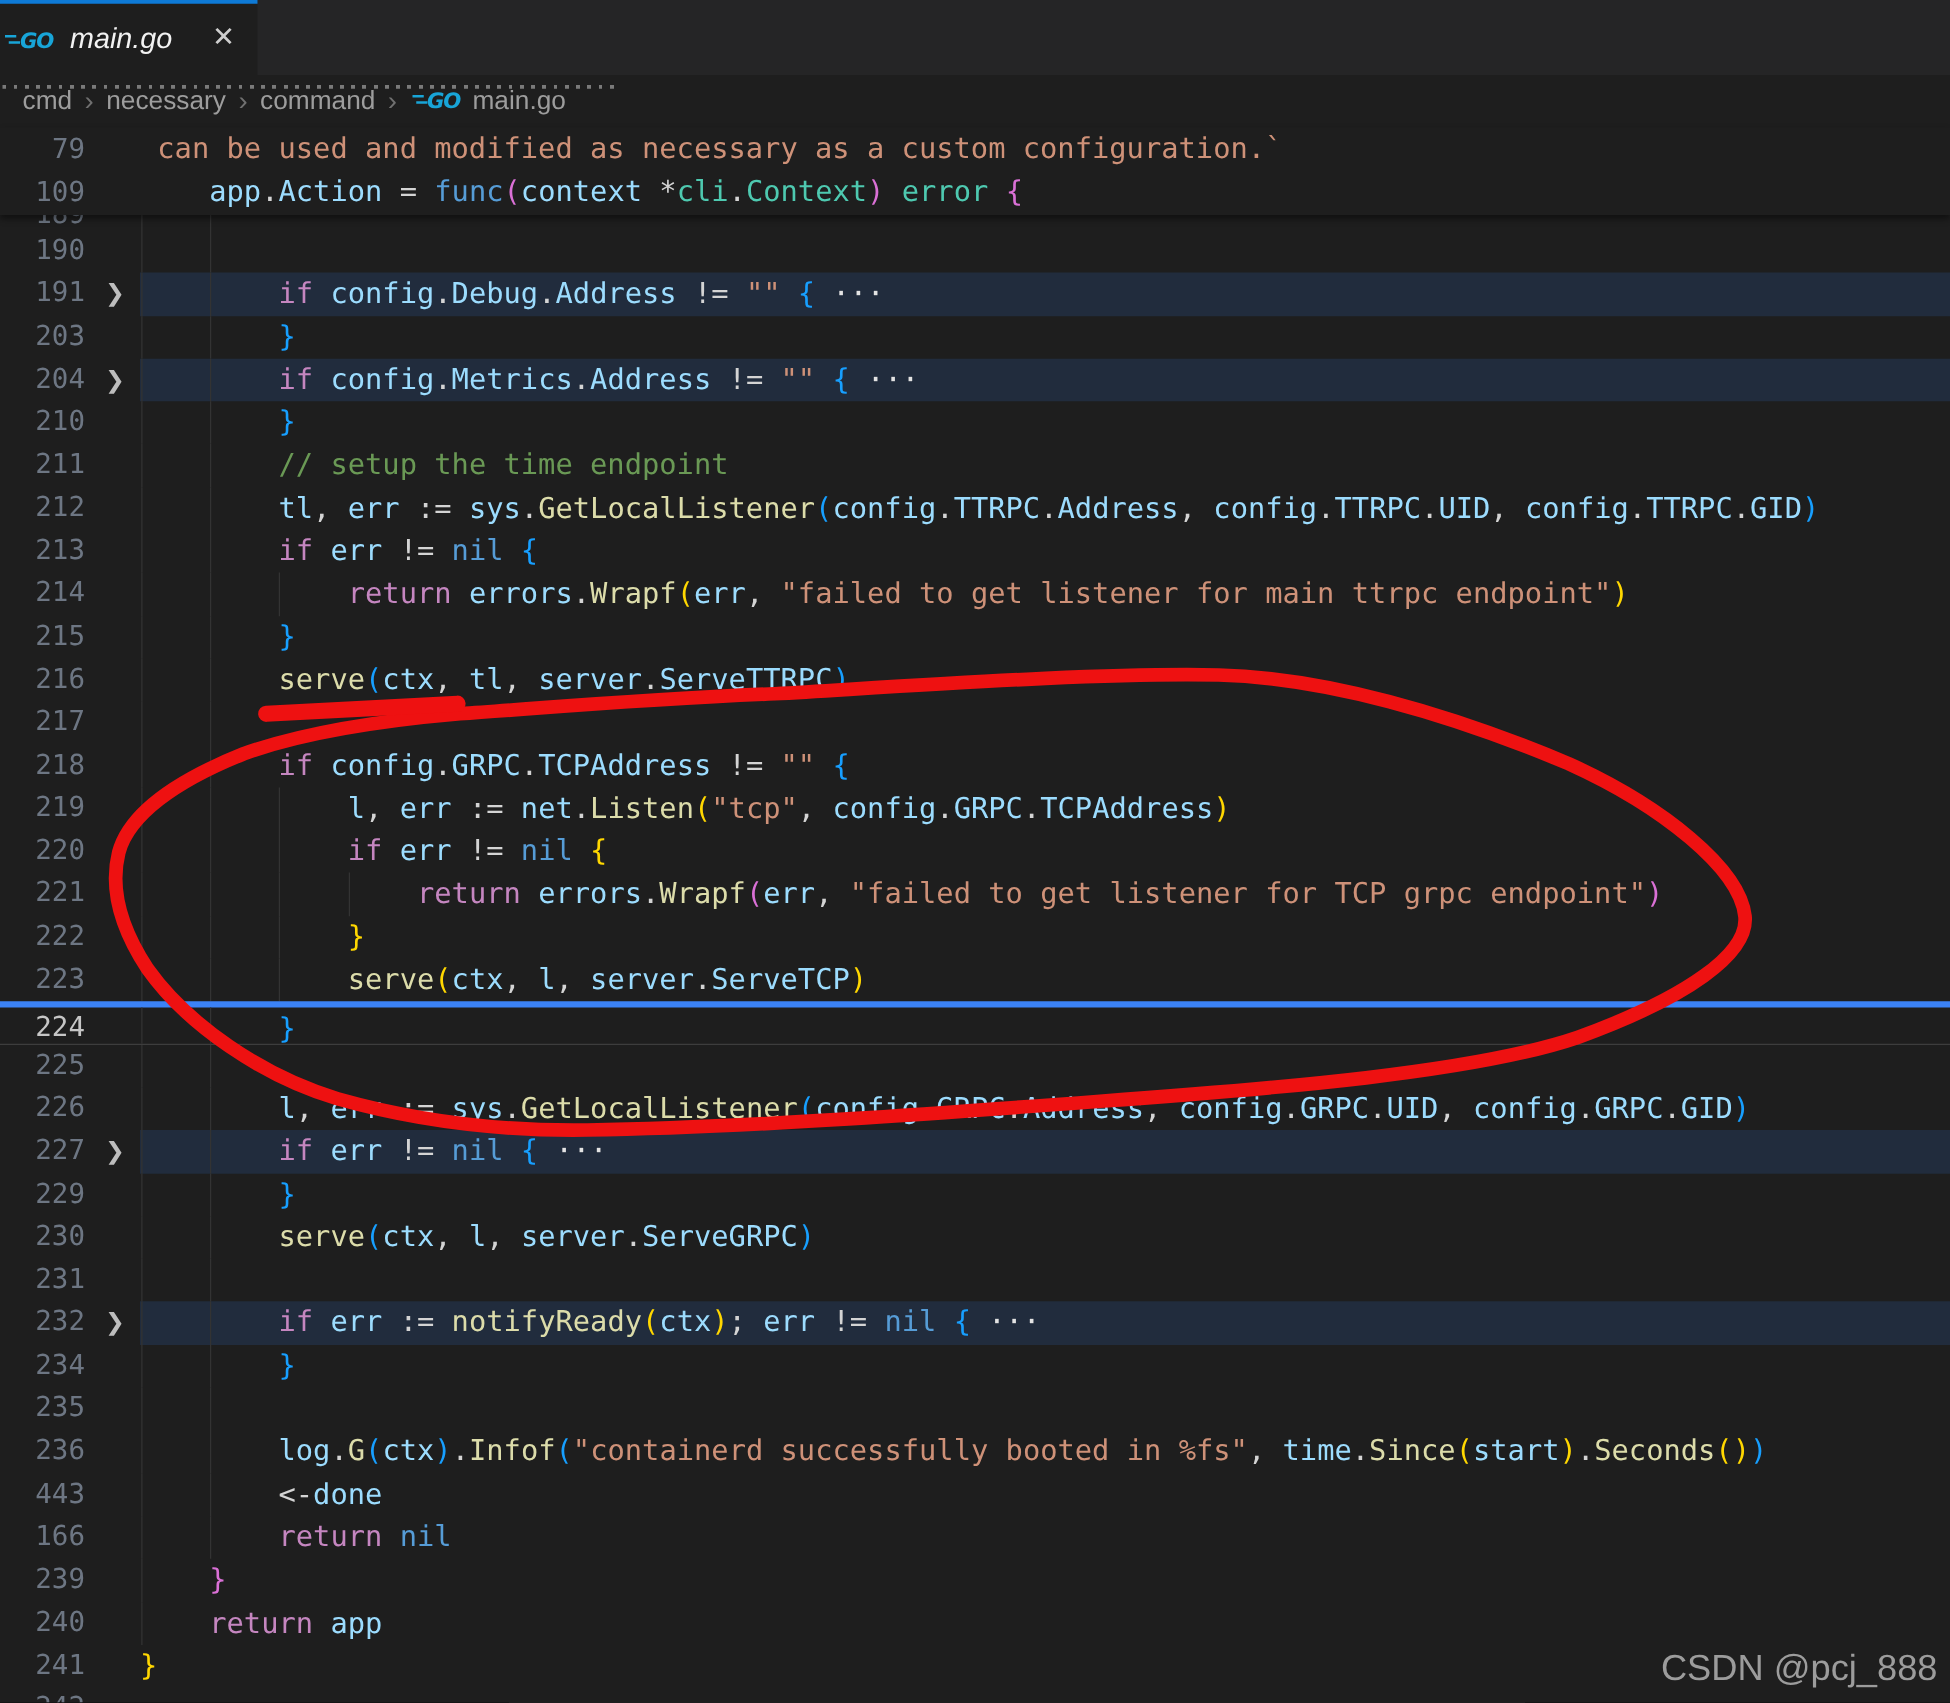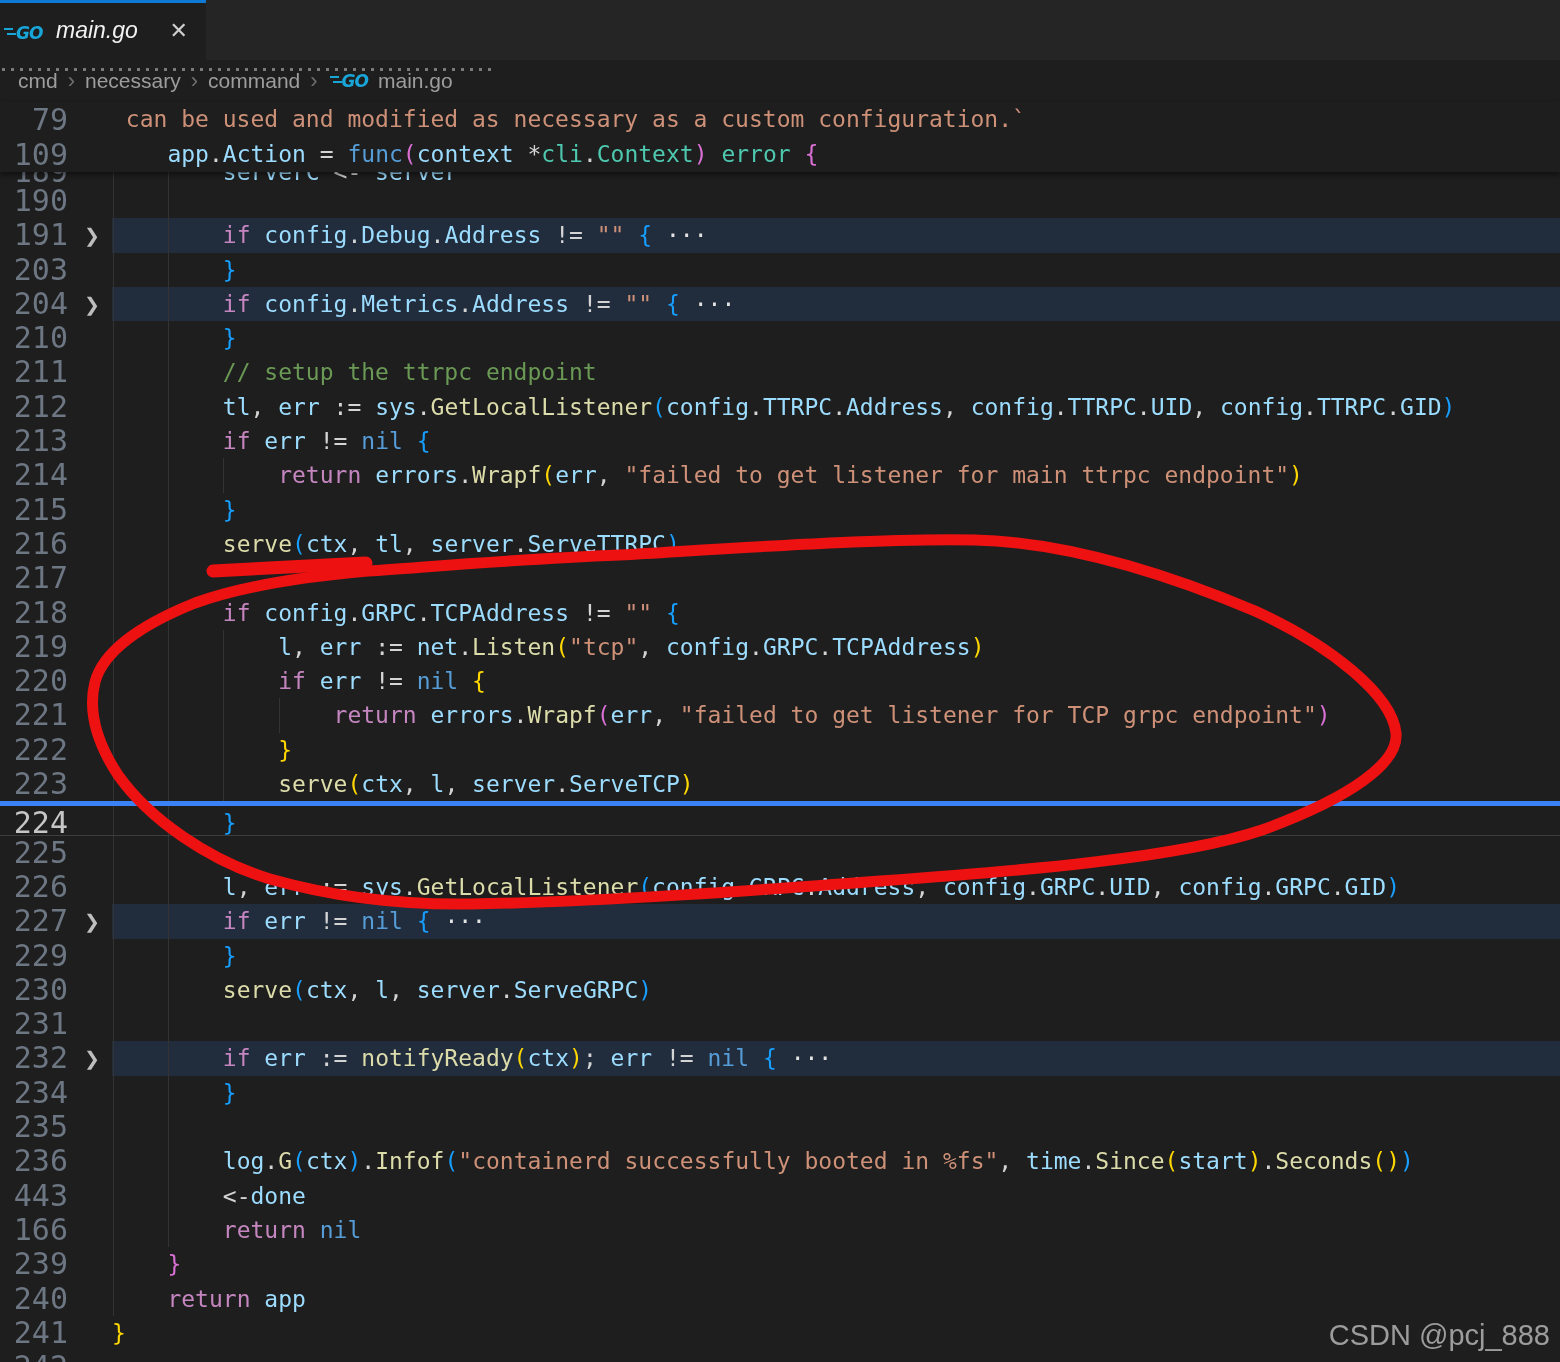--- a/index.html
+++ b/index.html
@@ -25,21 +25,21 @@
   .goicon i+i{top:10px;left:-9px;}
   
   #sticky{position:absolute;left:0;top:102px;width:1560px;height:70px;background:#1e1e1e;z-index:5;
           box-shadow:0 3px 5px rgba(0,0,0,.45);}
   #sticky-dots{position:absolute;left:2px;top:68px;width:492px;height:3px;z-index:6;
           background:repeating-linear-gradient(90deg,#7a7a7a 0 3px,transparent 3px 9px);}
   #code{position:absolute;left:0;top:172px;width:1560px;}
   .row{position:relative;height:34.3px;white-space:pre;}
   .srow{position:relative;height:35px;white-space:pre;}
   .num{position:absolute;left:0;top:0;width:68px;text-align:right;color:#6d7683;
-       font-size:30px;line-height:34.3px;}
+       font-size:22px;line-height:34.3px;}
   .srow .num{line-height:35px;}
   .txt{position:absolute;left:112px;top:0;font-size:23px;line-height:34.3px;}
   .srow .txt{line-height:35px;}
   .chev{position:absolute;left:84px;top:0;width:22px;color:#bdbdbd;font-size:19px;line-height:34.3px;
         font-family:"DejaVu Sans",sans-serif;cursor:pointer;}
   .guide{position:absolute;top:0;bottom:0;width:1px;background:#333333;}
   .row.h::before{content:"";position:absolute;left:112px;right:0;top:0;bottom:0;background:#212c3d;}
   .row.active{box-sizing:border-box;border-top:5px solid #3b82f6;border-bottom:1px solid #3d3d3d;}
   .row.active .num{color:#c6c6c6;}
   #clip189{position:relative;height:12px;overflow:hidden;}
@@ -79,29 +79,29 @@
 
   <div id="sticky">
       <div class="srow"><span class="num">79</span><span class="txt"><span class="st"> can be used and modified as necessary as a custom configuration.`</span></span></div>
       <div class="srow"><span class="num">109</span><span class="txt"><span class="pl">    </span><span class="vr">app</span><span class="pl">.</span><span class="vr">Action</span><span class="pl"> = </span><span class="kd">func</span><span class="b2">(</span><span class="vr">context</span><span class="pl"> *</span><span class="ty">cli</span><span class="pl">.</span><span class="ty">Context</span><span class="b2">)</span><span class="pl"> </span><span class="ty">error</span><span class="pl"> </span><span class="b2">{</span></span></div>
     </div>
   <div id="sticky-dots"></div>
 
   <div id="code">
       <div id="clip189">
         <div class="inner">
-          <div class="row"><div class="guide" style="left: 112.5px;"></div><div class="guide" style="left: 167.9px;"></div><span class="num">189</span><span class="txt"><span class="pl">        </span><span class="vr">serverC</span><span class="pl"> &lt;- </span><span class="vr">server</span></span></div>
+          <div class="row"><div class="guide" style="left: 112.5px;"></div><div class="guide" style="left: 167.9px;"></div><span class="num">189</span></div>
         </div>
       </div>
       <div class="row"><div class="guide" style="left: 112.5px;"></div><div class="guide" style="left: 167.9px;"></div><span class="num">190</span><span class="txt"></span></div>
       <div class="row h"><div class="guide" style="left: 112.5px;"></div><div class="guide" style="left: 167.9px;"></div><span class="num">191</span><span class="chev">❯</span><span class="txt"><span class="pl">        </span><span class="kw">if</span><span class="pl"> </span><span class="vr">config</span><span class="pl">.</span><span class="vr">Debug</span><span class="pl">.</span><span class="vr">Address</span><span class="pl"> != </span><span class="st">""</span><span class="pl"> </span><span class="b3">{</span><span class="el"> ···</span></span></div>
       <div class="row"><div class="guide" style="left: 112.5px;"></div><div class="guide" style="left: 167.9px;"></div><span class="num">203</span><span class="txt"><span class="pl">        </span><span class="b3">}</span></span></div>
       <div class="row h"><div class="guide" style="left: 112.5px;"></div><div class="guide" style="left: 167.9px;"></div><span class="num">204</span><span class="chev">❯</span><span class="txt"><span class="pl">        </span><span class="kw">if</span><span class="pl"> </span><span class="vr">config</span><span class="pl">.</span><span class="vr">Metrics</span><span class="pl">.</span><span class="vr">Address</span><span class="pl"> != </span><span class="st">""</span><span class="pl"> </span><span class="b3">{</span><span class="el"> ···</span></span></div>
       <div class="row"><div class="guide" style="left: 112.5px;"></div><div class="guide" style="left: 167.9px;"></div><span class="num">210</span><span class="txt"><span class="pl">        </span><span class="b3">}</span></span></div>
-      <div class="row"><div class="guide" style="left: 112.5px;"></div><div class="guide" style="left: 167.9px;"></div><span class="num">211</span><span class="txt"><span class="pl">        </span><span class="cm">// setup the ttrpc endpoint</span></span></div>
+      <div class="row"><div class="guide" style="left: 112.5px;"></div><div class="guide" style="left: 167.9px;"></div><span class="num">211</span><span class="txt"><span class="pl">        </span><span class="cm">// setup the time endpoint</span></span></div>
       <div class="row"><div class="guide" style="left: 112.5px;"></div><div class="guide" style="left: 167.9px;"></div><span class="num">212</span><span class="txt"><span class="pl">        </span><span class="vr">tl</span><span class="pl">, </span><span class="vr">err</span><span class="pl"> := </span><span class="vr">sys</span><span class="pl">.</span><span class="fn">GetLocalListener</span><span class="b3">(</span><span class="vr">config</span><span class="pl">.</span><span class="vr">TTRPC</span><span class="pl">.</span><span class="vr">Address</span><span class="pl">, </span><span class="vr">config</span><span class="pl">.</span><span class="vr">TTRPC</span><span class="pl">.</span><span class="vr">UID</span><span class="pl">, </span><span class="vr">config</span><span class="pl">.</span><span class="vr">TTRPC</span><span class="pl">.</span><span class="vr">GID</span><span class="b3">)</span></span></div>
       <div class="row"><div class="guide" style="left: 112.5px;"></div><div class="guide" style="left: 167.9px;"></div><span class="num">213</span><span class="txt"><span class="pl">        </span><span class="kw">if</span><span class="pl"> </span><span class="vr">err</span><span class="pl"> != </span><span class="kd">nil</span><span class="pl"> </span><span class="b3">{</span></span></div>
       <div class="row"><div class="guide" style="left: 112.5px;"></div><div class="guide" style="left: 167.9px;"></div><div class="guide" style="left: 223.3px;"></div><span class="num">214</span><span class="txt"><span class="pl">            </span><span class="kw">return</span><span class="pl"> </span><span class="vr">errors</span><span class="pl">.</span><span class="fn">Wrapf</span><span class="b1">(</span><span class="vr">err</span><span class="pl">, </span><span class="st">"failed to get listener for main ttrpc endpoint"</span><span class="b1">)</span></span></div>
       <div class="row"><div class="guide" style="left: 112.5px;"></div><div class="guide" style="left: 167.9px;"></div><span class="num">215</span><span class="txt"><span class="pl">        </span><span class="b3">}</span></span></div>
       <div class="row"><div class="guide" style="left: 112.5px;"></div><div class="guide" style="left: 167.9px;"></div><span class="num">216</span><span class="txt"><span class="pl">        </span><span class="fn">serve</span><span class="b3">(</span><span class="vr">ctx</span><span class="pl">, </span><span class="vr">tl</span><span class="pl">, </span><span class="vr">server</span><span class="pl">.</span><span class="vr">ServeTTRPC</span><span class="b3">)</span></span></div>
       <div class="row"><div class="guide" style="left: 112.5px;"></div><div class="guide" style="left: 167.9px;"></div><span class="num">217</span><span class="txt"></span></div>
       <div class="row"><div class="guide" style="left: 112.5px;"></div><div class="guide" style="left: 167.9px;"></div><span class="num">218</span><span class="txt"><span class="pl">        </span><span class="kw">if</span><span class="pl"> </span><span class="vr">config</span><span class="pl">.</span><span class="vr">GRPC</span><span class="pl">.</span><span class="vr">TCPAddress</span><span class="pl"> != </span><span class="st">""</span><span class="pl"> </span><span class="b3">{</span></span></div>
       <div class="row"><div class="guide" style="left: 112.5px;"></div><div class="guide" style="left: 167.9px;"></div><div class="guide" style="left: 223.3px;"></div><span class="num">219</span><span class="txt"><span class="pl">            </span><span class="vr">l</span><span class="pl">, </span><span class="vr">err</span><span class="pl"> := </span><span class="vr">net</span><span class="pl">.</span><span class="fn">Listen</span><span class="b1">(</span><span class="st">"tcp"</span><span class="pl">, </span><span class="vr">config</span><span class="pl">.</span><span class="vr">GRPC</span><span class="pl">.</span><span class="vr">TCPAddress</span><span class="b1">)</span></span></div>
       <div class="row"><div class="guide" style="left: 112.5px;"></div><div class="guide" style="left: 167.9px;"></div><div class="guide" style="left: 223.3px;"></div><span class="num">220</span><span class="txt"><span class="pl">            </span><span class="kw">if</span><span class="pl"> </span><span class="vr">err</span><span class="pl"> != </span><span class="kd">nil</span><span class="pl"> </span><span class="b1">{</span></span></div>
       <div class="row"><div class="guide" style="left: 112.5px;"></div><div class="guide" style="left: 167.9px;"></div><div class="guide" style="left: 223.3px;"></div><div class="guide" style="left: 278.7px;"></div><span class="num">221</span><span class="txt"><span class="pl">                </span><span class="kw">return</span><span class="pl"> </span><span class="vr">errors</span><span class="pl">.</span><span class="fn">Wrapf</span><span class="b2">(</span><span class="vr">err</span><span class="pl">, </span><span class="st">"failed to get listener for TCP grpc endpoint"</span><span class="b2">)</span></span></div>

